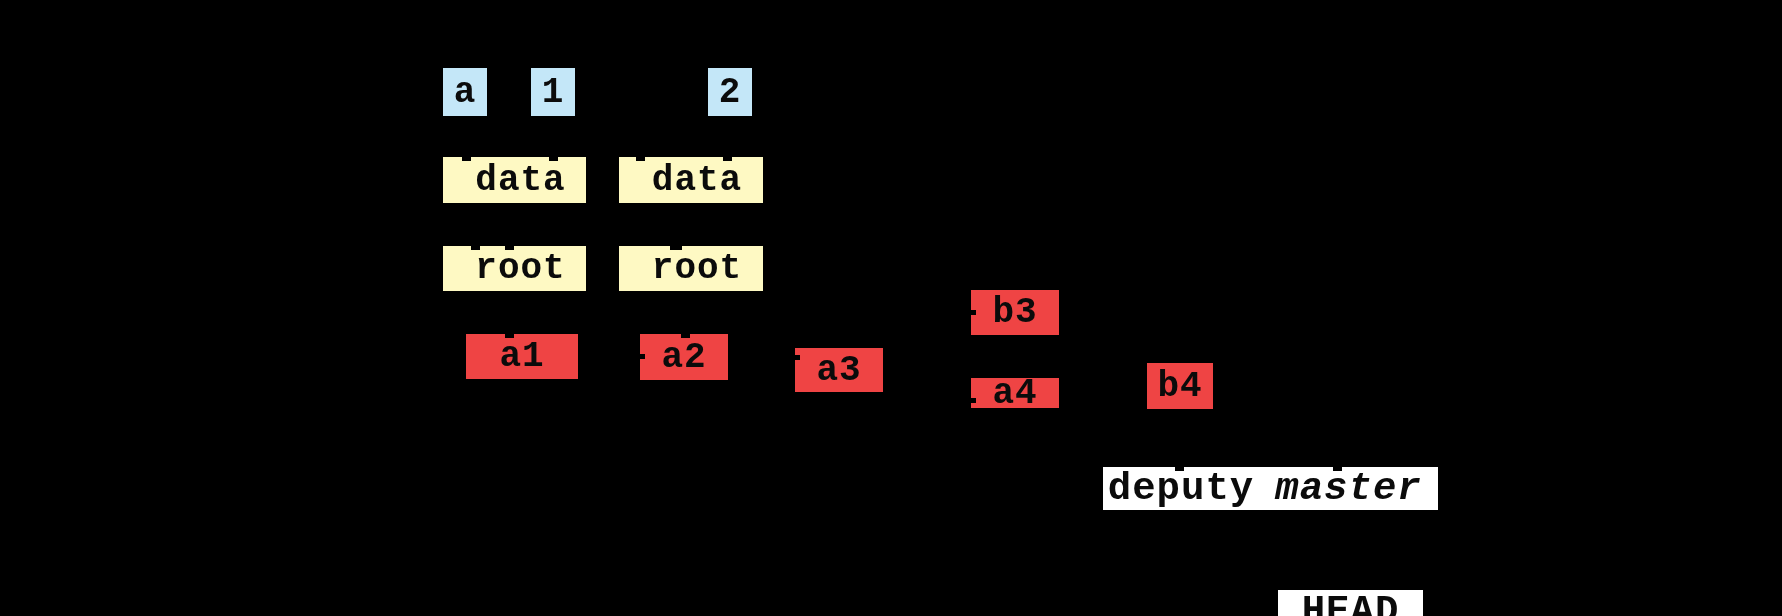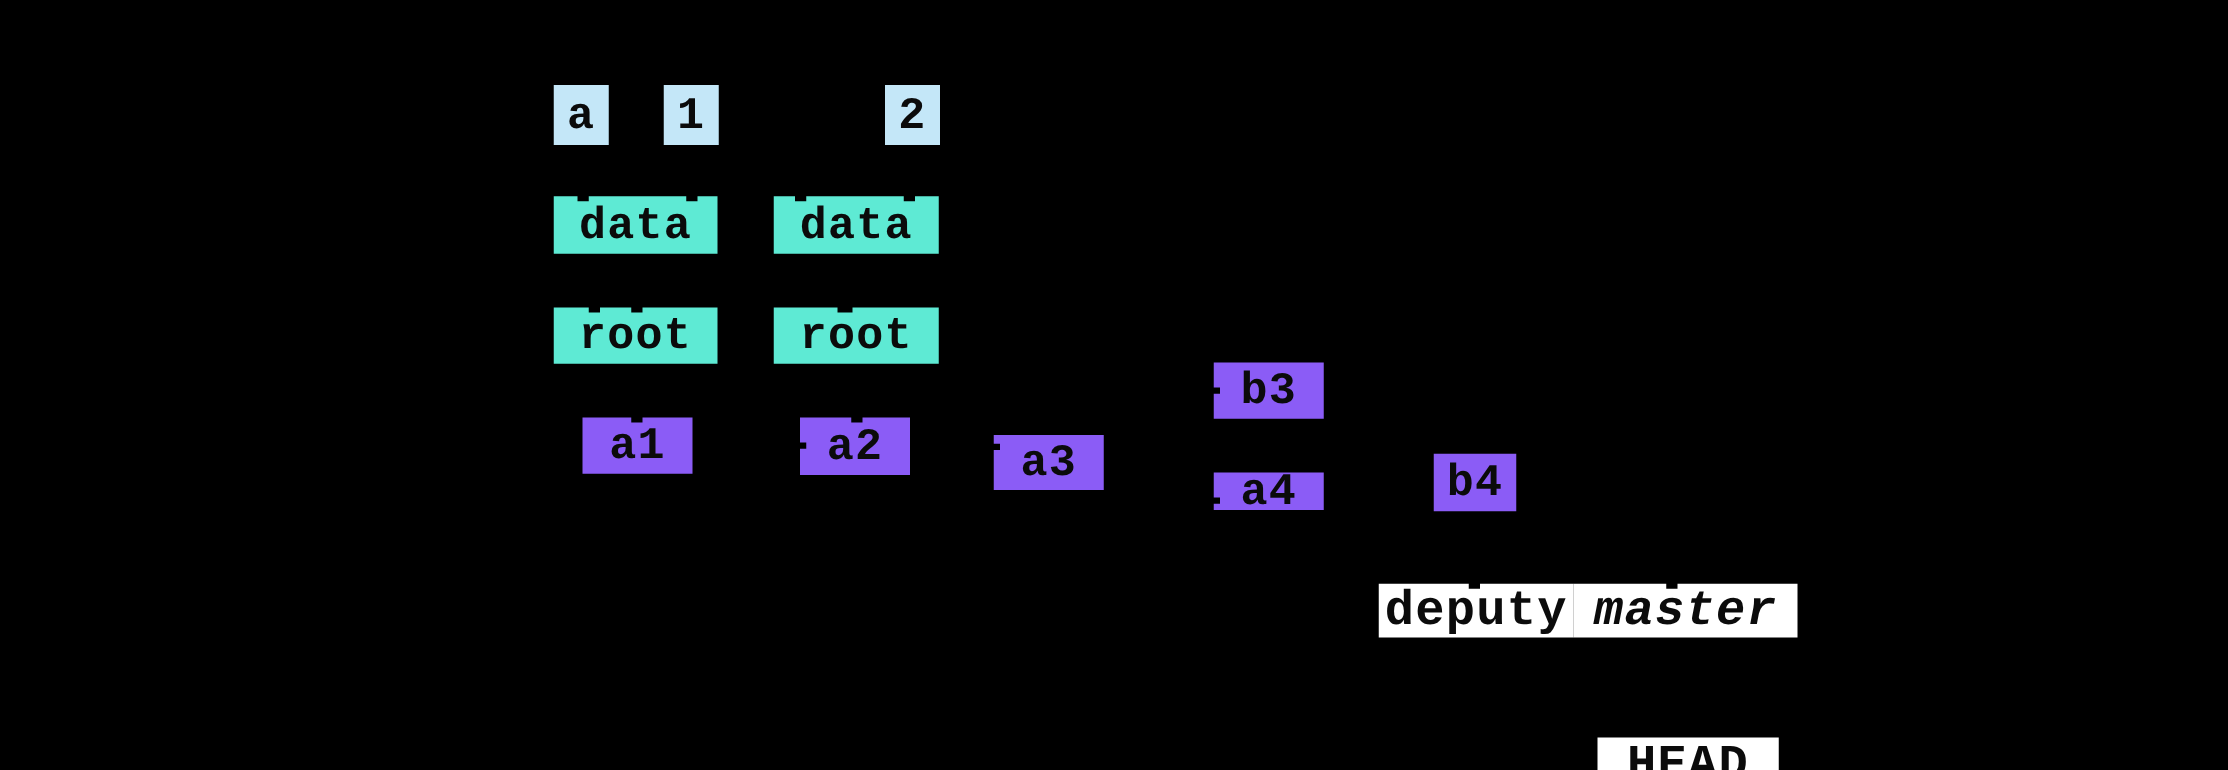--- a/index.html
+++ b/index.html
@@ -20,43 +20,43 @@
     display: flex;
     align-items: center;
     justify-content: center;
     font-weight: bold;
     color: #0b0b0b;
     font-size: 36px;
     letter-spacing: 1px;
     white-space: nowrap;
   }
   .blob   { background: #c4e7f8; }
-  .tree   { background: #5eead4; }
-  .commit { background: #8b5cf6; }
+  .tree   { background: #fef9c3; padding-left: 12px; }
+  .commit { background: #ef4444; }
   .ref    { background: #ffffff; font-size: 39px; }
   .tick {
     position: absolute;
     background: #000000;
   }
 </style>
 </head>
 <body>
 
 <div class="canvas">
 
   <div class="node blob" style="left:443px; top:68px; width:44px; height:48px;">a</div>
   <div class="node blob" style="left:531px; top:68px; width:44px; height:48px;">1</div>
   <div class="node blob" style="left:708px; top:68px; width:44px; height:48px;">2</div>
 
   <div class="node tree" style="left:443px; top:157px; width:131px; height:46px;">data</div>
   <div class="node tree" style="left:619px; top:157px; width:132px; height:46px;">data</div>
   <div class="node tree" style="left:443px; top:246px; width:131px; height:45px;">root</div>
   <div class="node tree" style="left:619px; top:246px; width:132px; height:45px;">root</div>
 
-  <div class="node commit" style="left:466px; top:334px; width:88px; height:45px;">a1</div>
+  <div class="node commit" style="left:466px; top:334px; width:112px; height:45px;">a1</div>
   <div class="node commit" style="left:640px; top:334px; width:88px; height:46px;">a2</div>
   <div class="node commit" style="left:795px; top:348px; width:88px; height:44px;">a3</div>
   <div class="node commit" style="left:971px; top:290px; width:88px; height:45px;">b3</div>
   <div class="node commit" style="left:971px; top:378px; width:88px; height:30px;">a4</div>
   <div class="node commit" style="left:1147px; top:333px; width:66px; height:46px;margin-top:30px;">b4</div>
 
   <div class="node ref" style="left:1103px; top:467px; width:156px; height:43px;">deputy</div>
   <div class="node ref" style="left:1259px; top:467px; width:179px; height:43px;font-style:italic;">master</div>
   <div class="node ref" style="left:1278px; top:554px; width:145px; height:43px;margin-top:36px;">HEAD</div>
 

